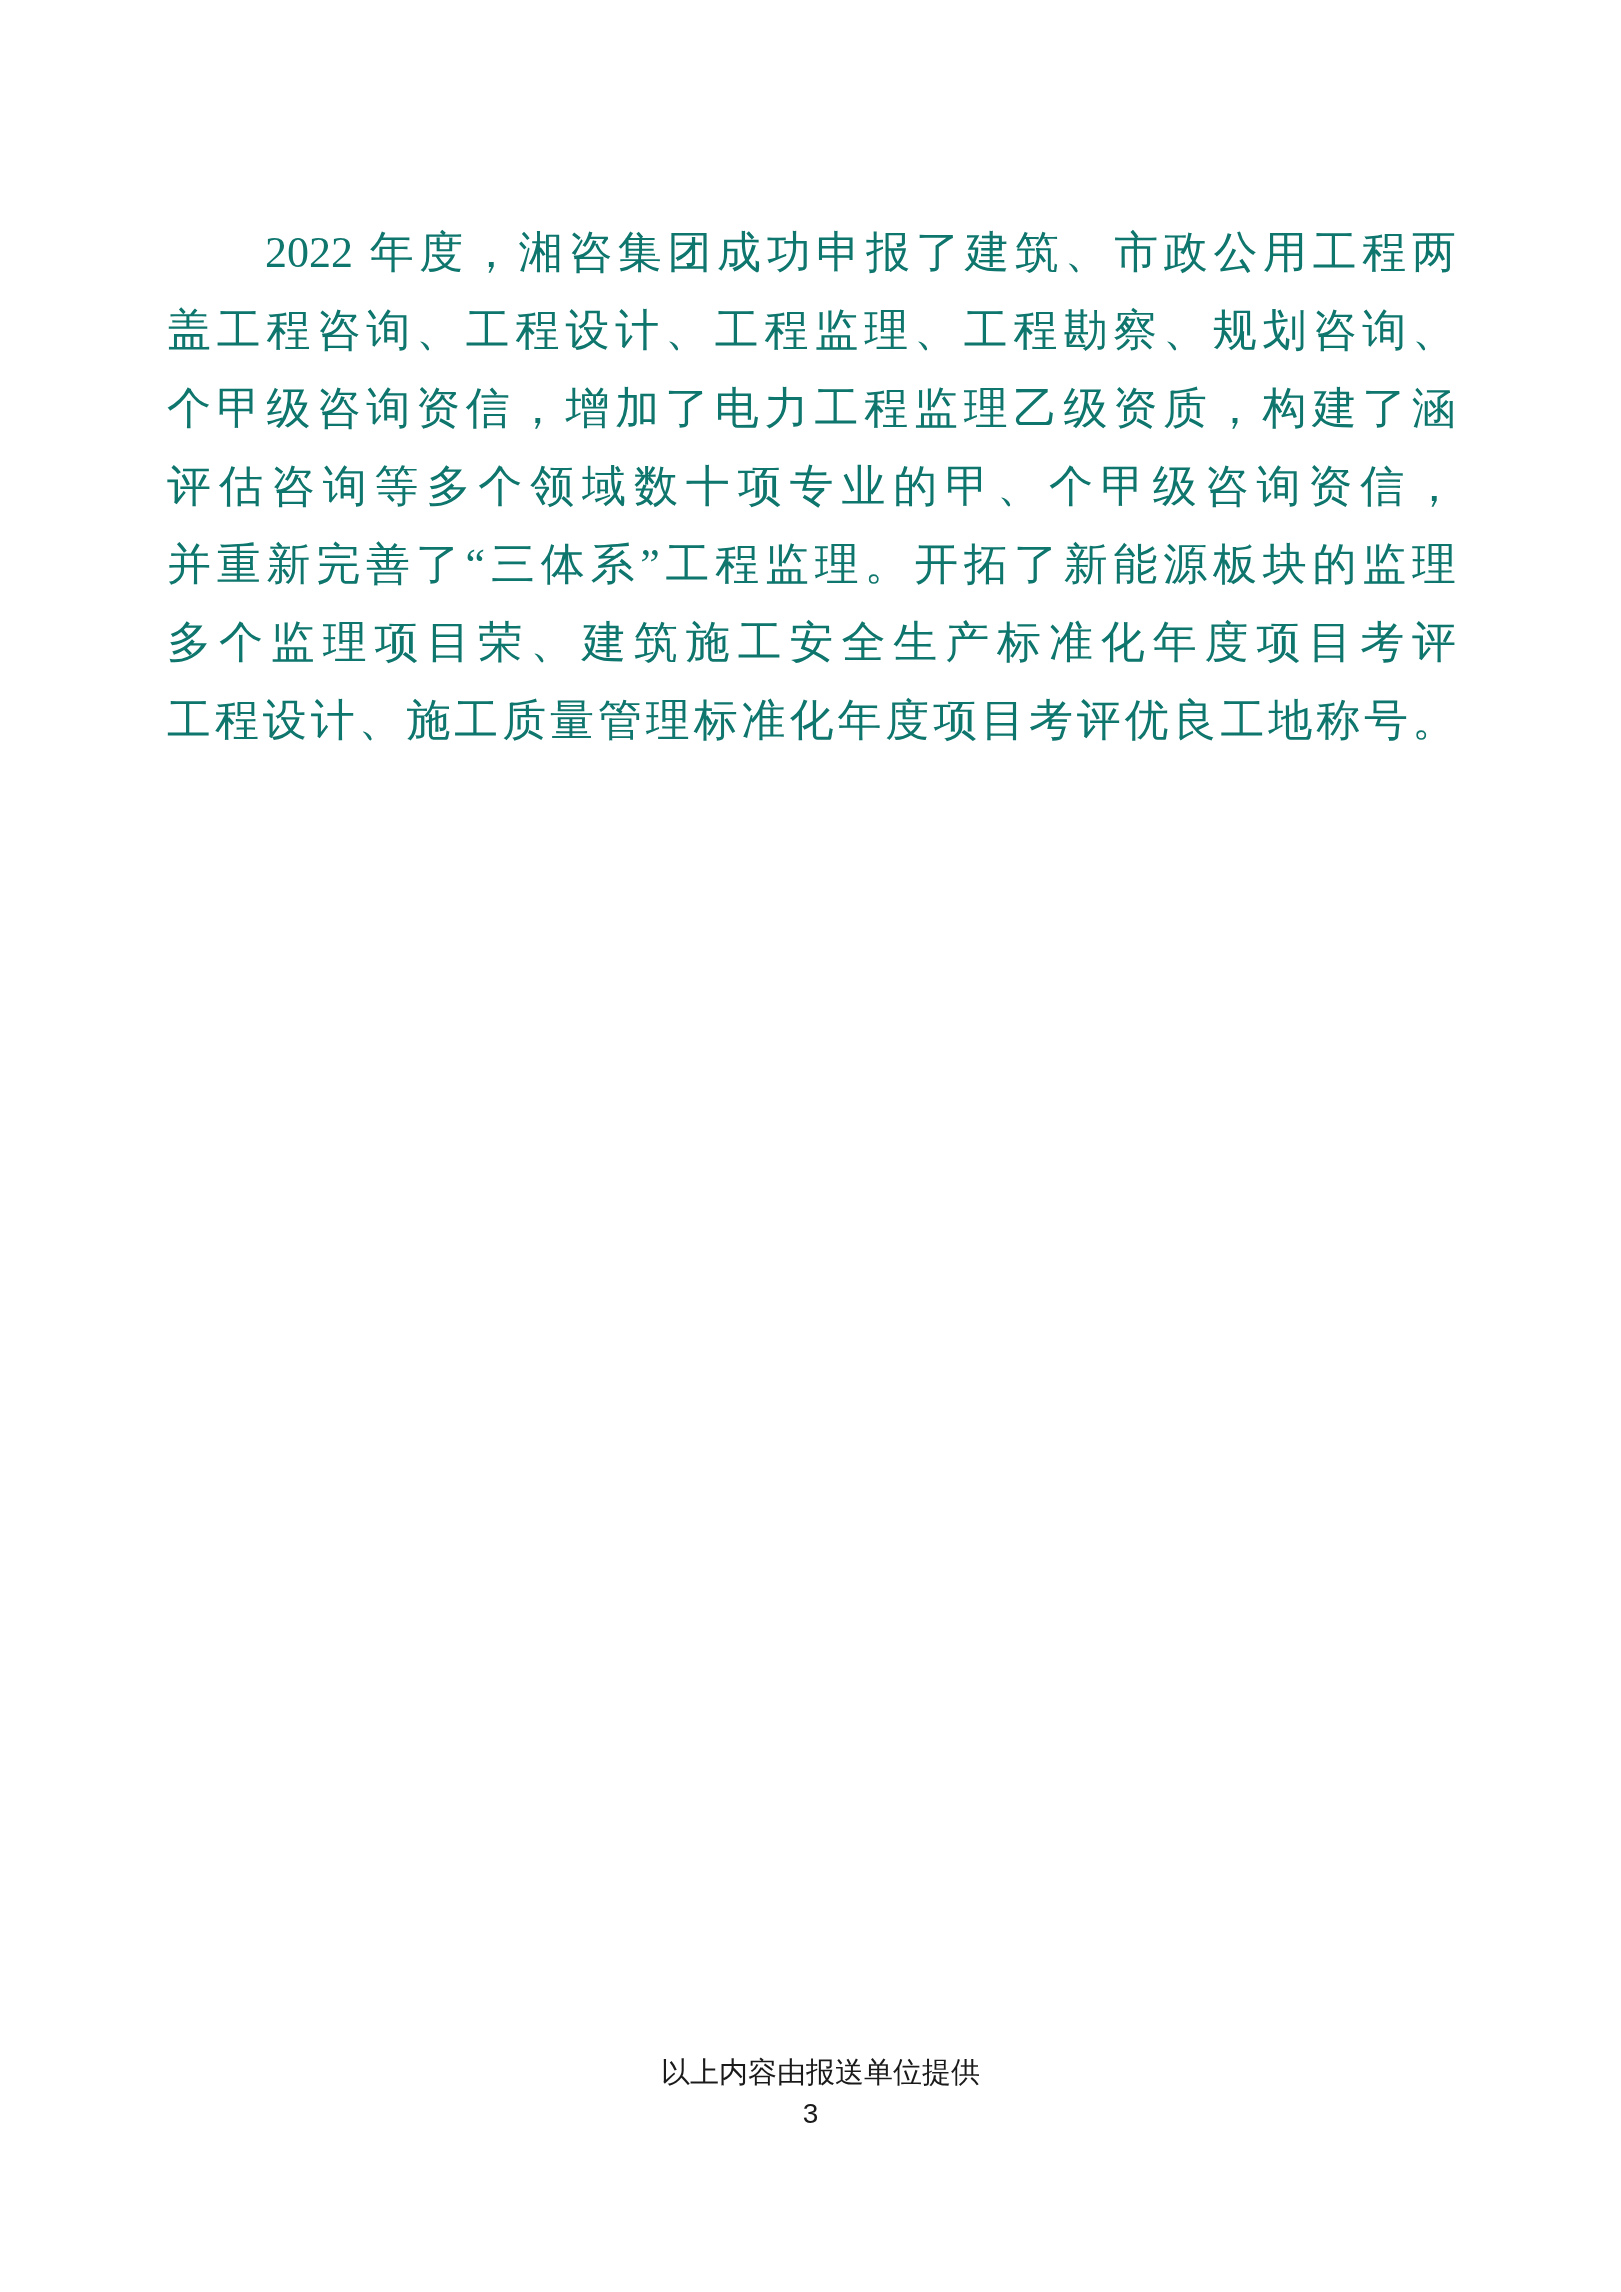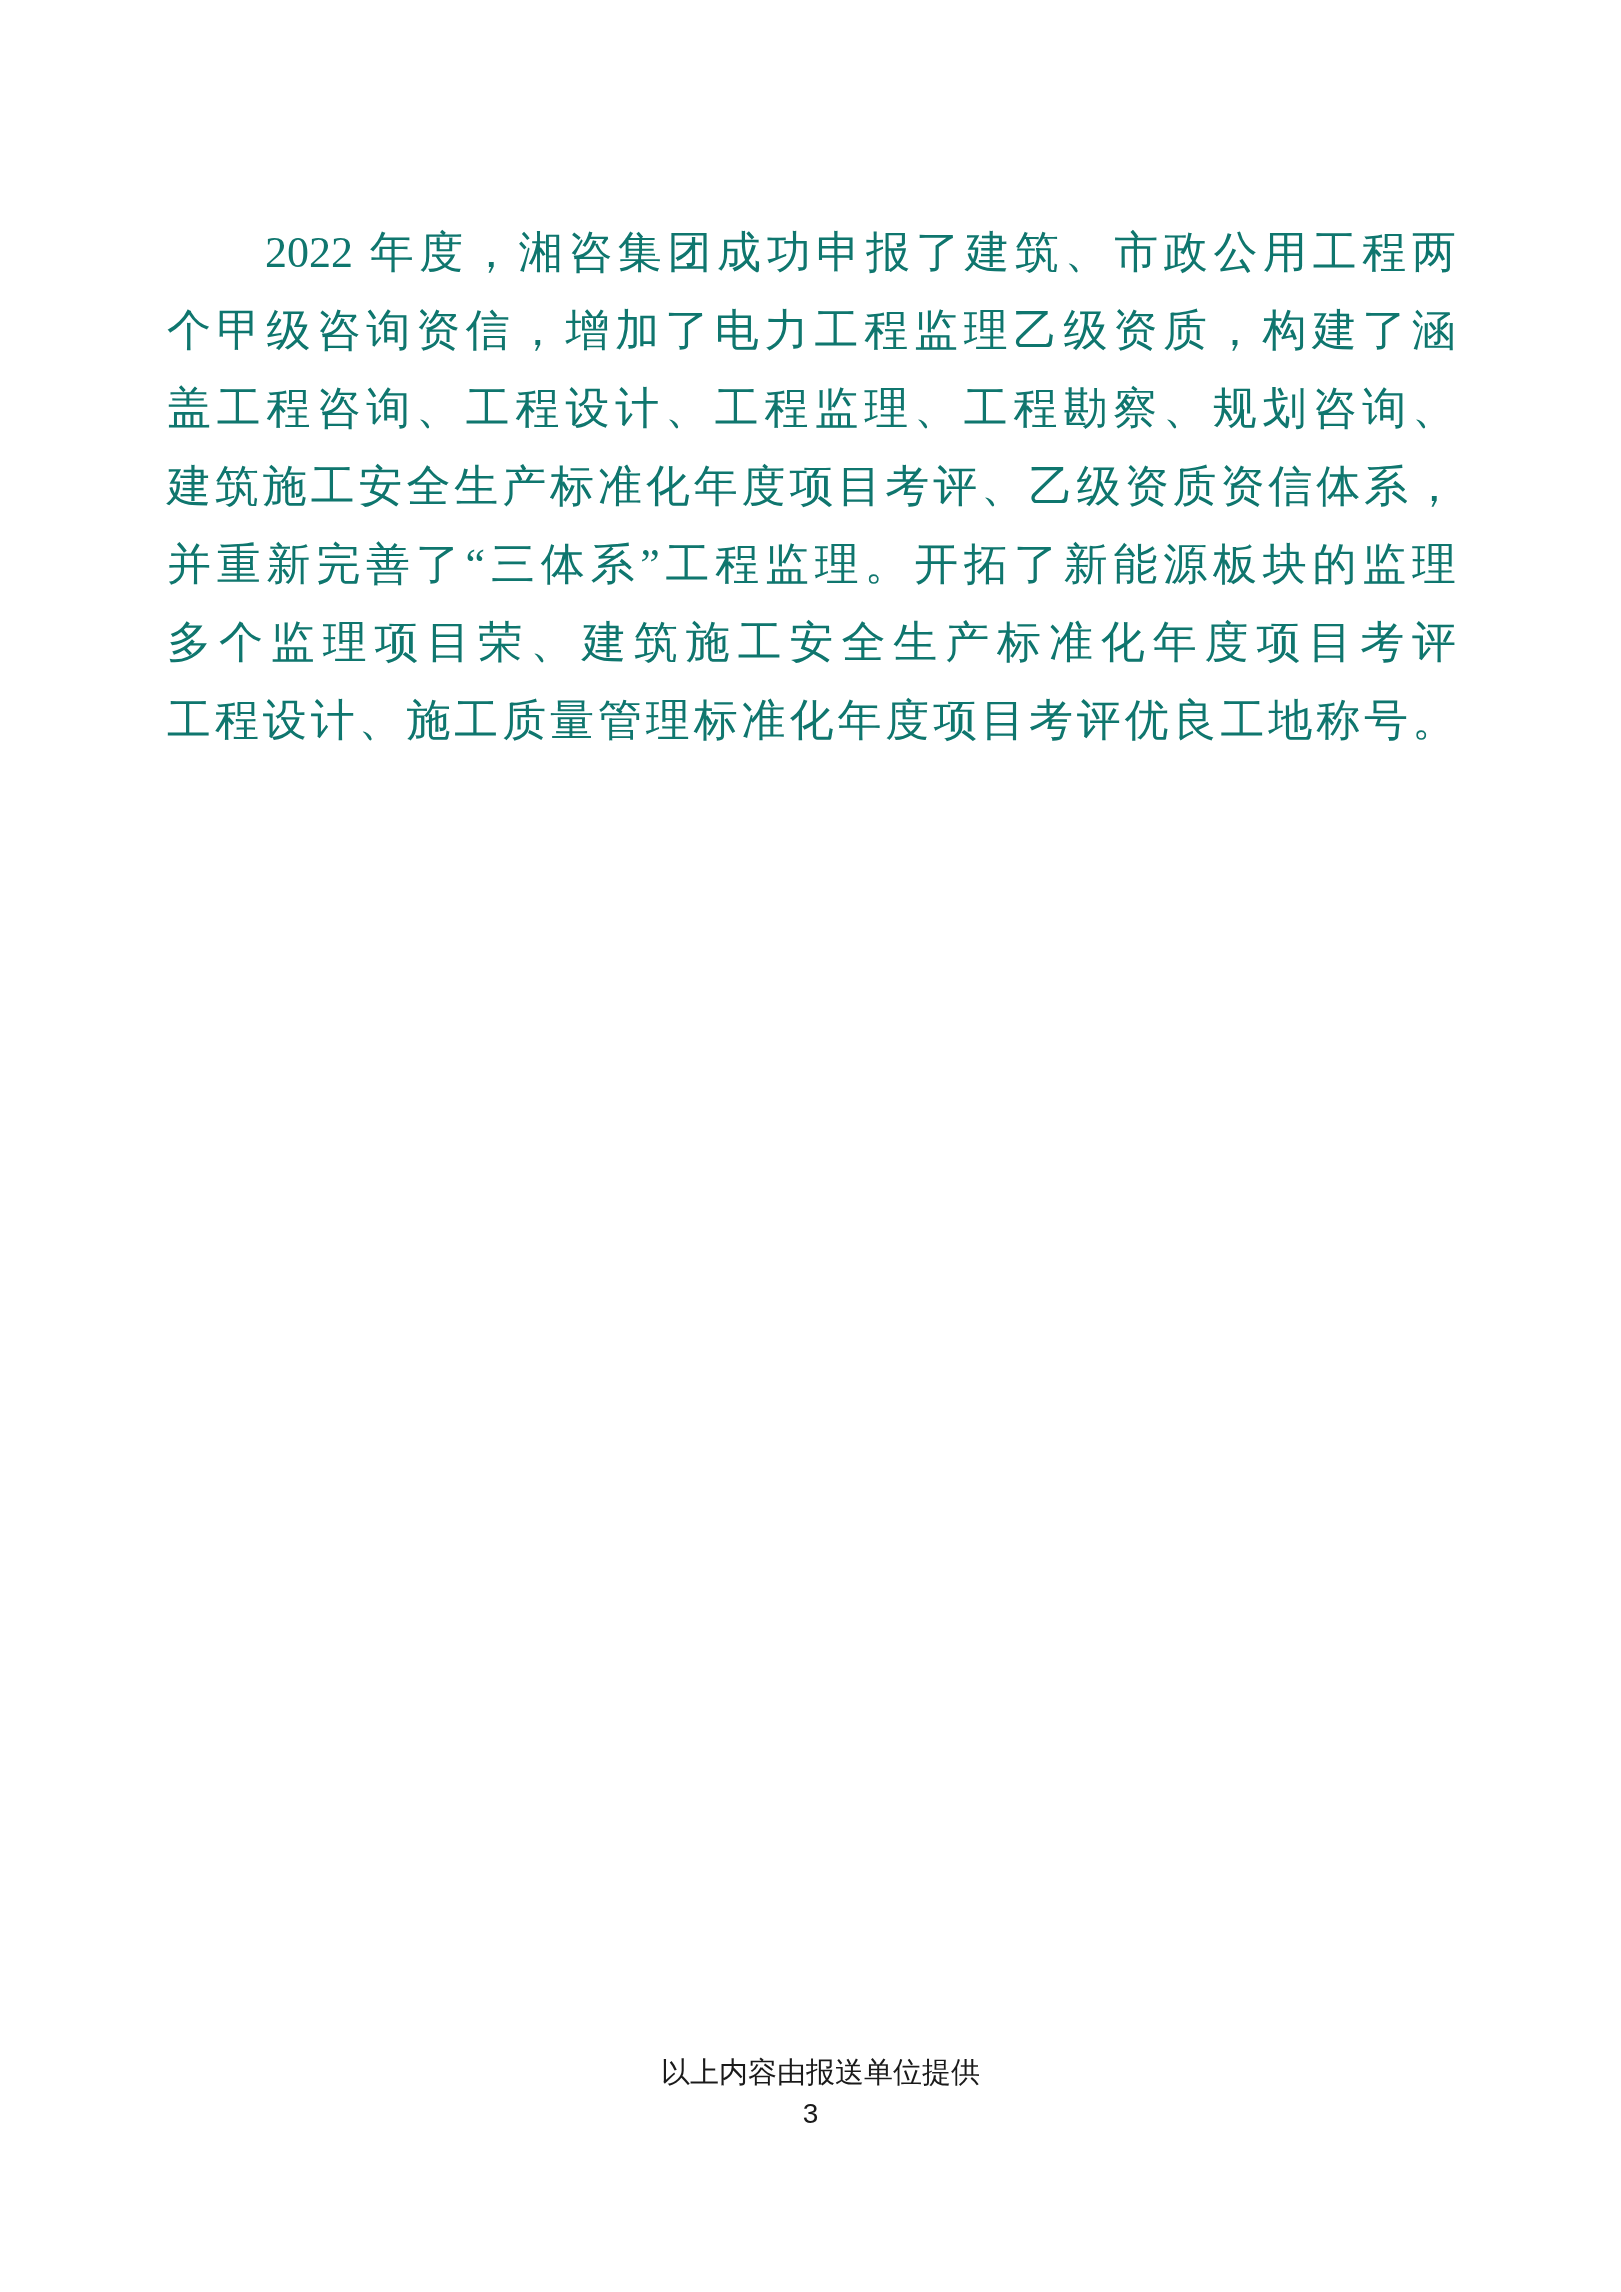--- a/index.html
+++ b/index.html
@@ -58,23 +58,23 @@
     margin-top: 2px;
   }
 </style>
 </head>
 <body>
 
 <div class="page">
 
   <div class="body-text">
     <span class="para-line first">2022 年度，湘咨集团成功申报了建筑、市政公用工程两</span>
+    <span class="para-line">盖工程咨询、工程设计、工程监理、工程勘察、规划咨询、</span>
     <span class="para-line">个甲级咨询资信，增加了电力工程监理乙级资质，构建了涵</span>
-    <span class="para-line">盖工程咨询、工程设计、工程监理、工程勘察、规划咨询、</span>
-    <span class="para-line">建筑施工安全生产标准化年度项目考评、乙级资质资信体系，</span>
+    <span class="para-line">评估咨询等多个领域数十项专业的甲、个甲级咨询资信，</span>
     <span class="para-line">并重新完善了“三体系”工程监理。开拓了新能源板块的监理</span>
     <span class="para-line">多个监理项目荣、建筑施工安全生产标准化年度项目考评</span>
     <span class="para-line">工程设计、施工质量管理标准化年度项目考评优良工地称号。</span>
   </div>
 
   <div class="footer">
     <span class="footer-note">以上内容由报送单位提供</span>
     <span class="page-number">3</span>
   </div>
 

